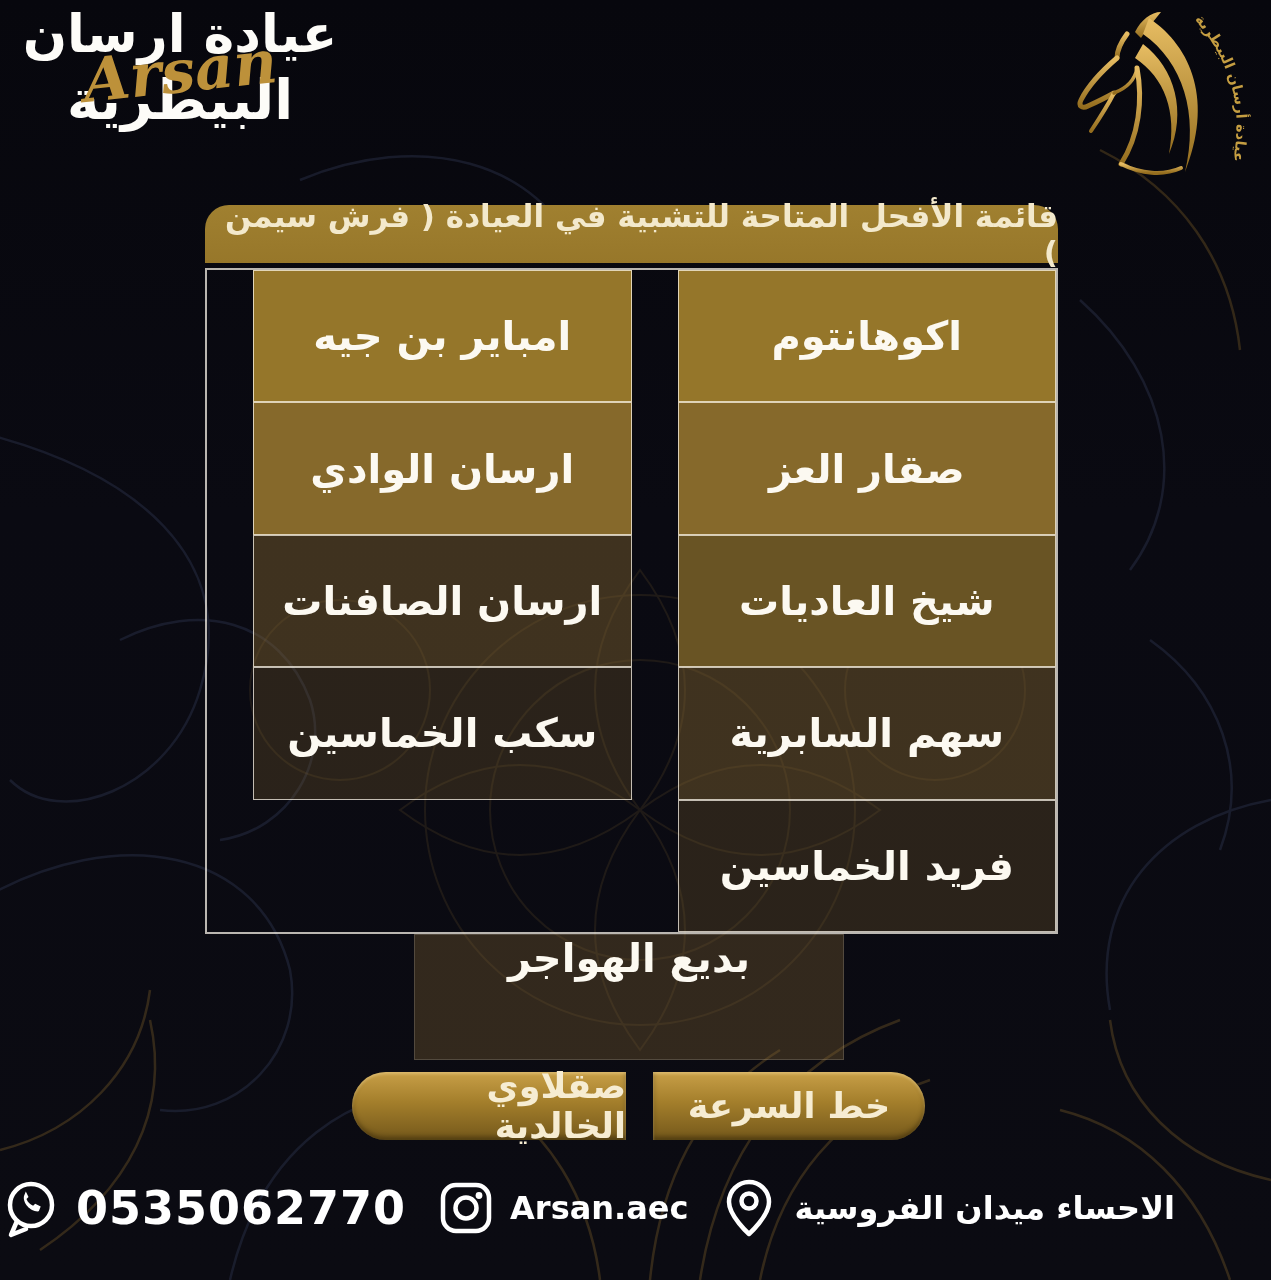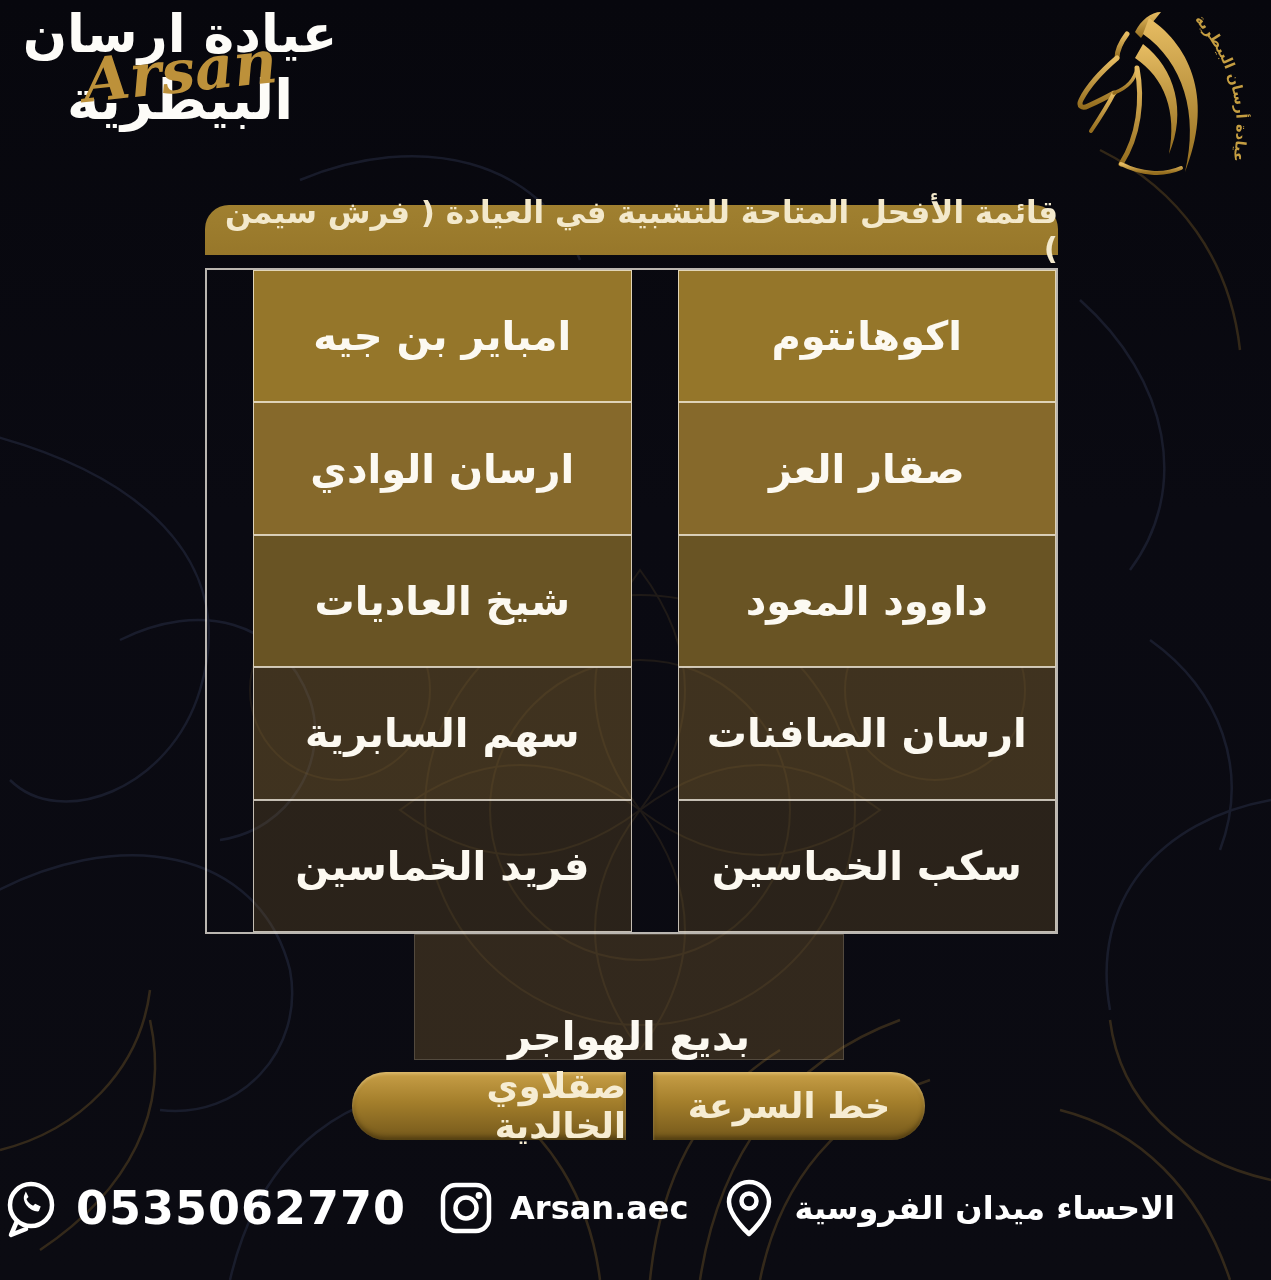--- a/index.html
+++ b/index.html
@@ -15,21 +15,21 @@
   .brand-latin{
     position:absolute;top:34px;left:50%;transform:translateX(-50%) rotate(-6deg);
     font-family:"DejaVu Serif",serif;font-style:italic;font-weight:bold;
     font-size:60px;color:#bd913a;z-index:3;white-space:nowrap;
   }
   .brand-l2{font-size:55px;font-weight:bold;line-height:1.0;margin-top:6px;letter-spacing:3px;}
   
   .horse{position:absolute;top:2px;right:4px;width:210px;height:208px;z-index:2;}
   
   .titlebar{
-    position:absolute;left:205px;top:205px;width:853px;height:50px;z-index:2;
+    position:absolute;left:205px;top:205px;width:853px;height:58px;z-index:2;
     background:linear-gradient(180deg,#a08030 0%,#97772a 100%);
     border-radius:24px 24px 0 0;display:flex;align-items:center;justify-content:center;
     box-sizing:border-box;
   }
   .titlebar span{color:#f3e9cc;font-size:31px;font-weight:bold;}
   
   .table{
     position:absolute;left:205px;top:268px;width:853px;height:666px;z-index:2;
     display:grid;grid-template-columns:1fr 1fr;grid-template-rows:repeat(5,1fr);
     border:2px solid rgba(255,250,238,0.72);box-sizing:border-box;
@@ -41,21 +41,21 @@
   }
   .r0{background:#95762a;}
   .r1{background:#86692b;}
   .r2{background:#695424;}
   .r3{background:rgba(128,100,48,0.45);}
   .r4{background:rgba(118,94,46,0.30);}
   
   .single{
     position:absolute;left:414px;top:934px;width:430px;height:126px;z-index:2;
     background:rgba(128,100,52,0.34);border:1px solid rgba(255,250,238,0.16);
-    display:flex;align-items:flex-end;justify-content:center;box-sizing:border-box;
+    display:flex;align-items:flex-start;justify-content:center;box-sizing:border-box;
     color:#fcf9f1;font-size:40px;font-weight:bold;
   }
   
   .pill{
     position:absolute;top:1072px;height:68px;z-index:2;
     display:flex;align-items:center;justify-content:center;
     background:linear-gradient(180deg,#c89f47 0%,#a37e2b 45%,#74581b 100%);
     box-shadow:inset 0 2px 3px rgba(255,228,160,0.45), inset 0 -3px 5px rgba(40,28,5,0.5);
     color:#f6ecd2;font-size:35px;font-weight:bold;text-align:right;
   }
@@ -157,23 +157,20 @@
     <div class="cell r0">
         <span>امباير بن جيه</span>
       </div>
     <div class="cell r1">
         <span>صقار العز</span>
       </div>
     <div class="cell r1">
         <span>ارسان الوادي</span>
       </div>
     <div class="cell r2">
-        <span>داوود المعود</span>
-      </div>
-    <div class="cell r2">
         <span>شيخ العاديات</span>
       </div>
     <div class="cell r3">
         <span>ارسان الصافنات</span>
       </div>
     <div class="cell r3">
         <span>سهم السابرية</span>
       </div>
     <div class="cell r4">
         <span>سكب الخماسين</span>

